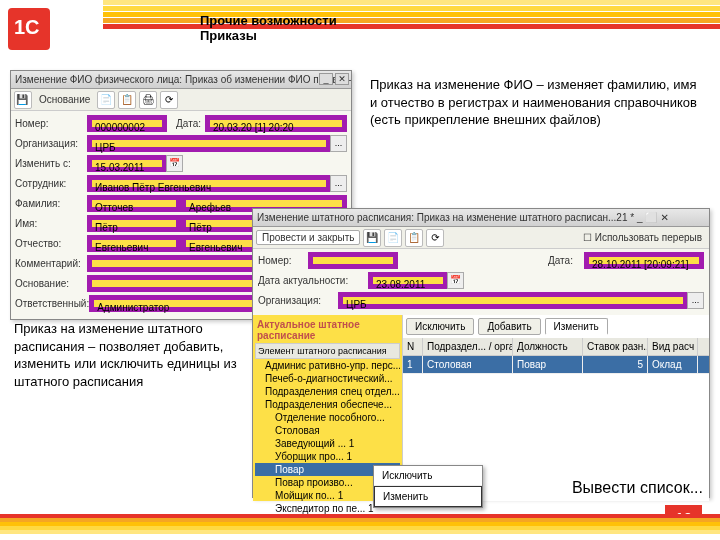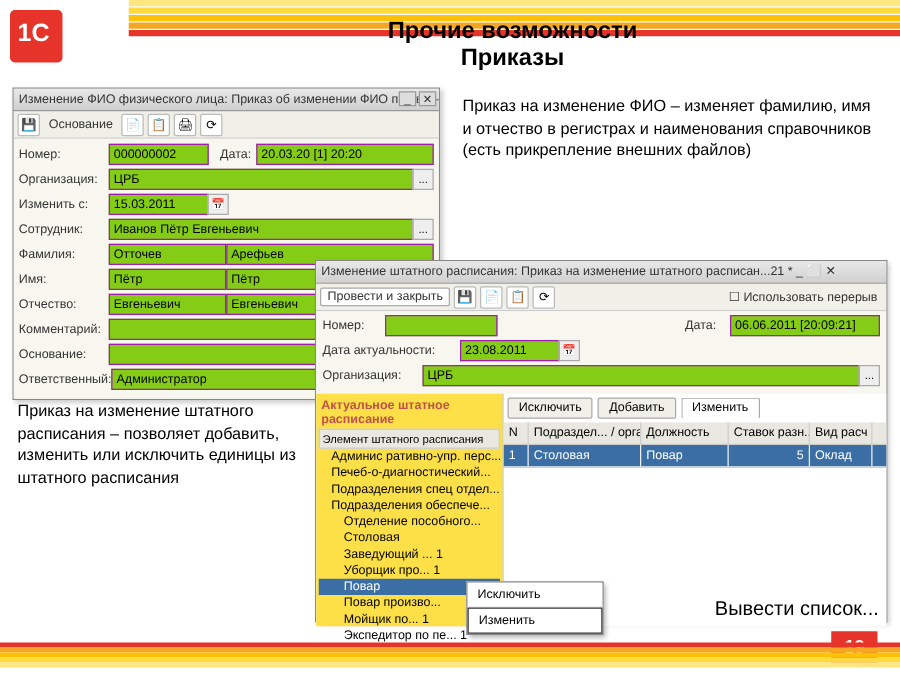--- a/index.html
+++ b/index.html
@@ -5,32 +5,32 @@
 *{box-sizing:border-box;margin:0;padding:0;font-family:Arial,sans-serif}
 body{width:720px;height:540px;background:#fff;position:relative;overflow:hidden}
 .header{height:62px;background:#fff;position:relative}
 .logo{position:absolute;left:8px;top:8px;width:92px;height:48px}
 .logo-box{width:42px;height:42px;background:#e6342a;border-radius:4px;display:inline-block;vertical-align:top;position:relative}
 .logo-box::after{content:"1C";color:#fff;font-weight:bold;font-size:20px;position:absolute;left:6px;top:8px}
 .logo-txt{display:inline-block;font-size:8px;font-weight:bold;color:#e6342a;margin-left:2px;margin-top:34px}
 .stripes{position:absolute;right:0;top:0;width:617px;height:30px}
 .stripe{height:5px;margin-bottom:1px}
 .s1{background:#ffe680}.s2{background:#ffd940}.s3{background:#ffc107}.s4{background:#f5a623}.s5{background:#e6342a}
-.title{position:absolute;left:200px;top:14px;width:420px;text-align:center;font-size:19px;font-weight:bold;color:#000;line-height:1.15}
+.title{position:absolute;left:200px;top:14px;width:420px;text-align:left;font-size:13px;font-weight:bold;color:#000;line-height:1.15}
 .win{position:absolute;background:#fff;border:1px solid #888;font-size:10px;box-shadow:2px 2px 4px rgba(0,0,0,0.2)}
 .win-title{background:linear-gradient(#e8e8e8,#d0d0d0);height:18px;line-height:18px;padding:0 4px;font-size:10px;color:#333;border-bottom:1px solid #999;position:relative;white-space:nowrap;overflow:hidden}
 .win-ctrl{position:absolute;right:2px;top:2px;display:flex;gap:2px}
 .win-ctrl span{width:14px;height:12px;background:#ddd;border:1px solid #999;font-size:9px;text-align:center;line-height:10px}
 .toolbar{background:#f0f0e8;height:22px;border-bottom:1px solid #ccc;display:flex;align-items:center;gap:3px;padding:0 3px}
 .tbtn{width:18px;height:18px;border:1px solid #bbb;background:#fff;border-radius:2px;display:flex;align-items:center;justify-content:center;font-size:10px}
 .tb-conduct{font-size:10px;color:#333;padding:0 4px;white-space:nowrap}
 .form-body{background:#f7f7f0;padding:4px}
 .row{display:flex;align-items:center;margin-bottom:3px;font-size:10px}
 .lbl{flex:0 0 72px;color:#333}
-.inp{flex:1;height:17px;border:1px solid #a21caf;background:#84cc16;padding:0 3px;line-height:15px;font-size:10px;min-width:0}
+.inp{flex:1;height:17px;border:5px solid #a21caf;background:#fde047;padding:0 3px;line-height:15px;font-size:10px;min-width:0}
 .inp-btn{width:17px;height:17px;border:1px solid #aaa;background:#eee;text-align:center;line-height:15px;font-size:9px;margin-left:-1px}
 .two-col{display:flex;gap:0}
 .two-col .col{flex:1;min-width:0}
 .desc{position:absolute;font-size:13px;line-height:1.35;color:#000}
 .win2-body{display:flex;background:#f7f7f0}
 .tree{width:150px;border-right:1px solid #ccc;background:#fde047;font-size:10px;padding:2px}
 .tree-title{color:#c0504d;font-size:10px;padding:2px;font-weight:bold}
 .tree-item{padding:1px 2px 1px 10px;white-space:nowrap;overflow:hidden}
 .tree-sub{padding-left:20px}
 .tree-sel{background:#3b6ea5;color:#fff}
@@ -167,21 +167,21 @@
     <span class="tbtn">⟳</span>
     <span style="flex:1"></span>
     <span class="tb-conduct">☐ <span>Использовать перерыв</span></span>
   </div>
   <div class="form-body" style="padding:3px 5px">
     <div class="row">
       <span class="lbl" style="flex:0 0 50px">Номер:</span>
       <span class="inp" style="flex:0 0 90px"></span>
       <span style="flex:1"></span>
       <span class="lbl" style="flex:0 0 36px">Дата:</span>
-      <span class="inp" style="flex:0 0 120px">06.06.2011 [20:09:21]</span>
+      <span class="inp" style="flex:0 0 120px">28.10.2011 [20:09:21]</span>
     </div>
     <div class="row">
       <span class="lbl" style="flex:0 0 110px">Дата актуальности:</span>
       <span class="inp" style="flex:0 0 80px">23.08.2011</span>
       <span class="inp-btn">📅</span>
     </div>
     <div class="row">
       <span class="lbl" style="flex:0 0 80px">Организация:</span>
       <span class="inp">ЦРБ</span>
       <span class="inp-btn">...</span>

